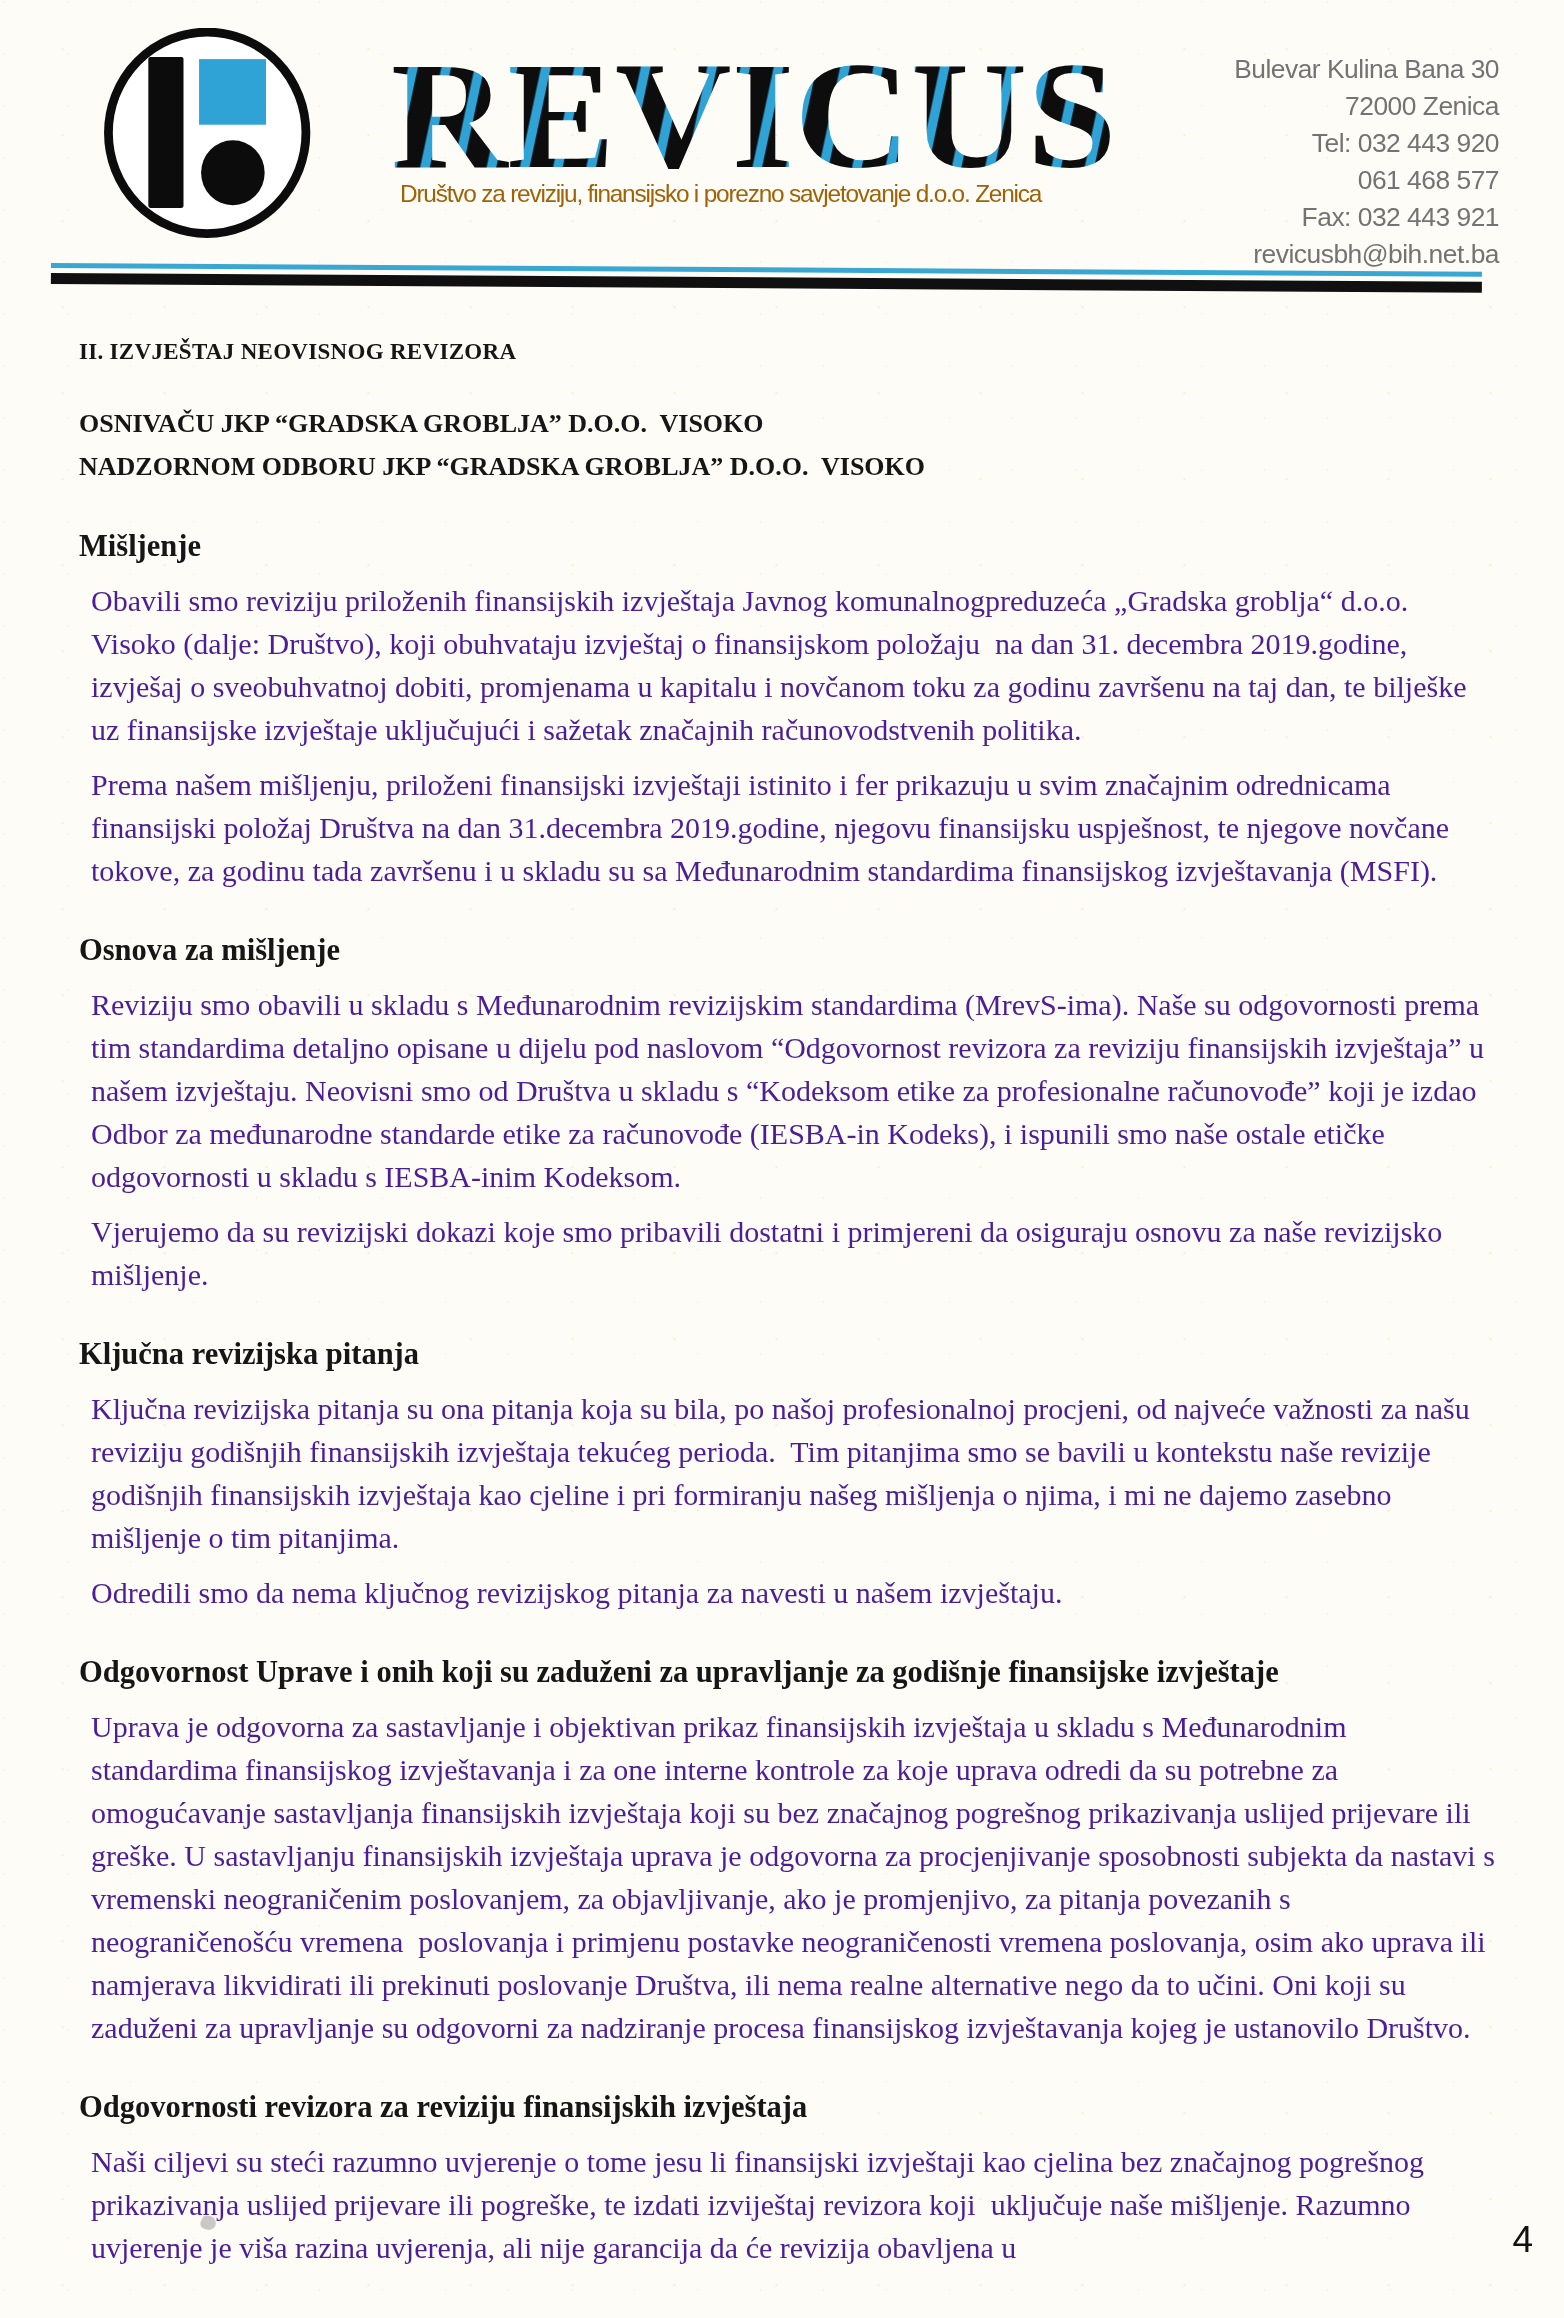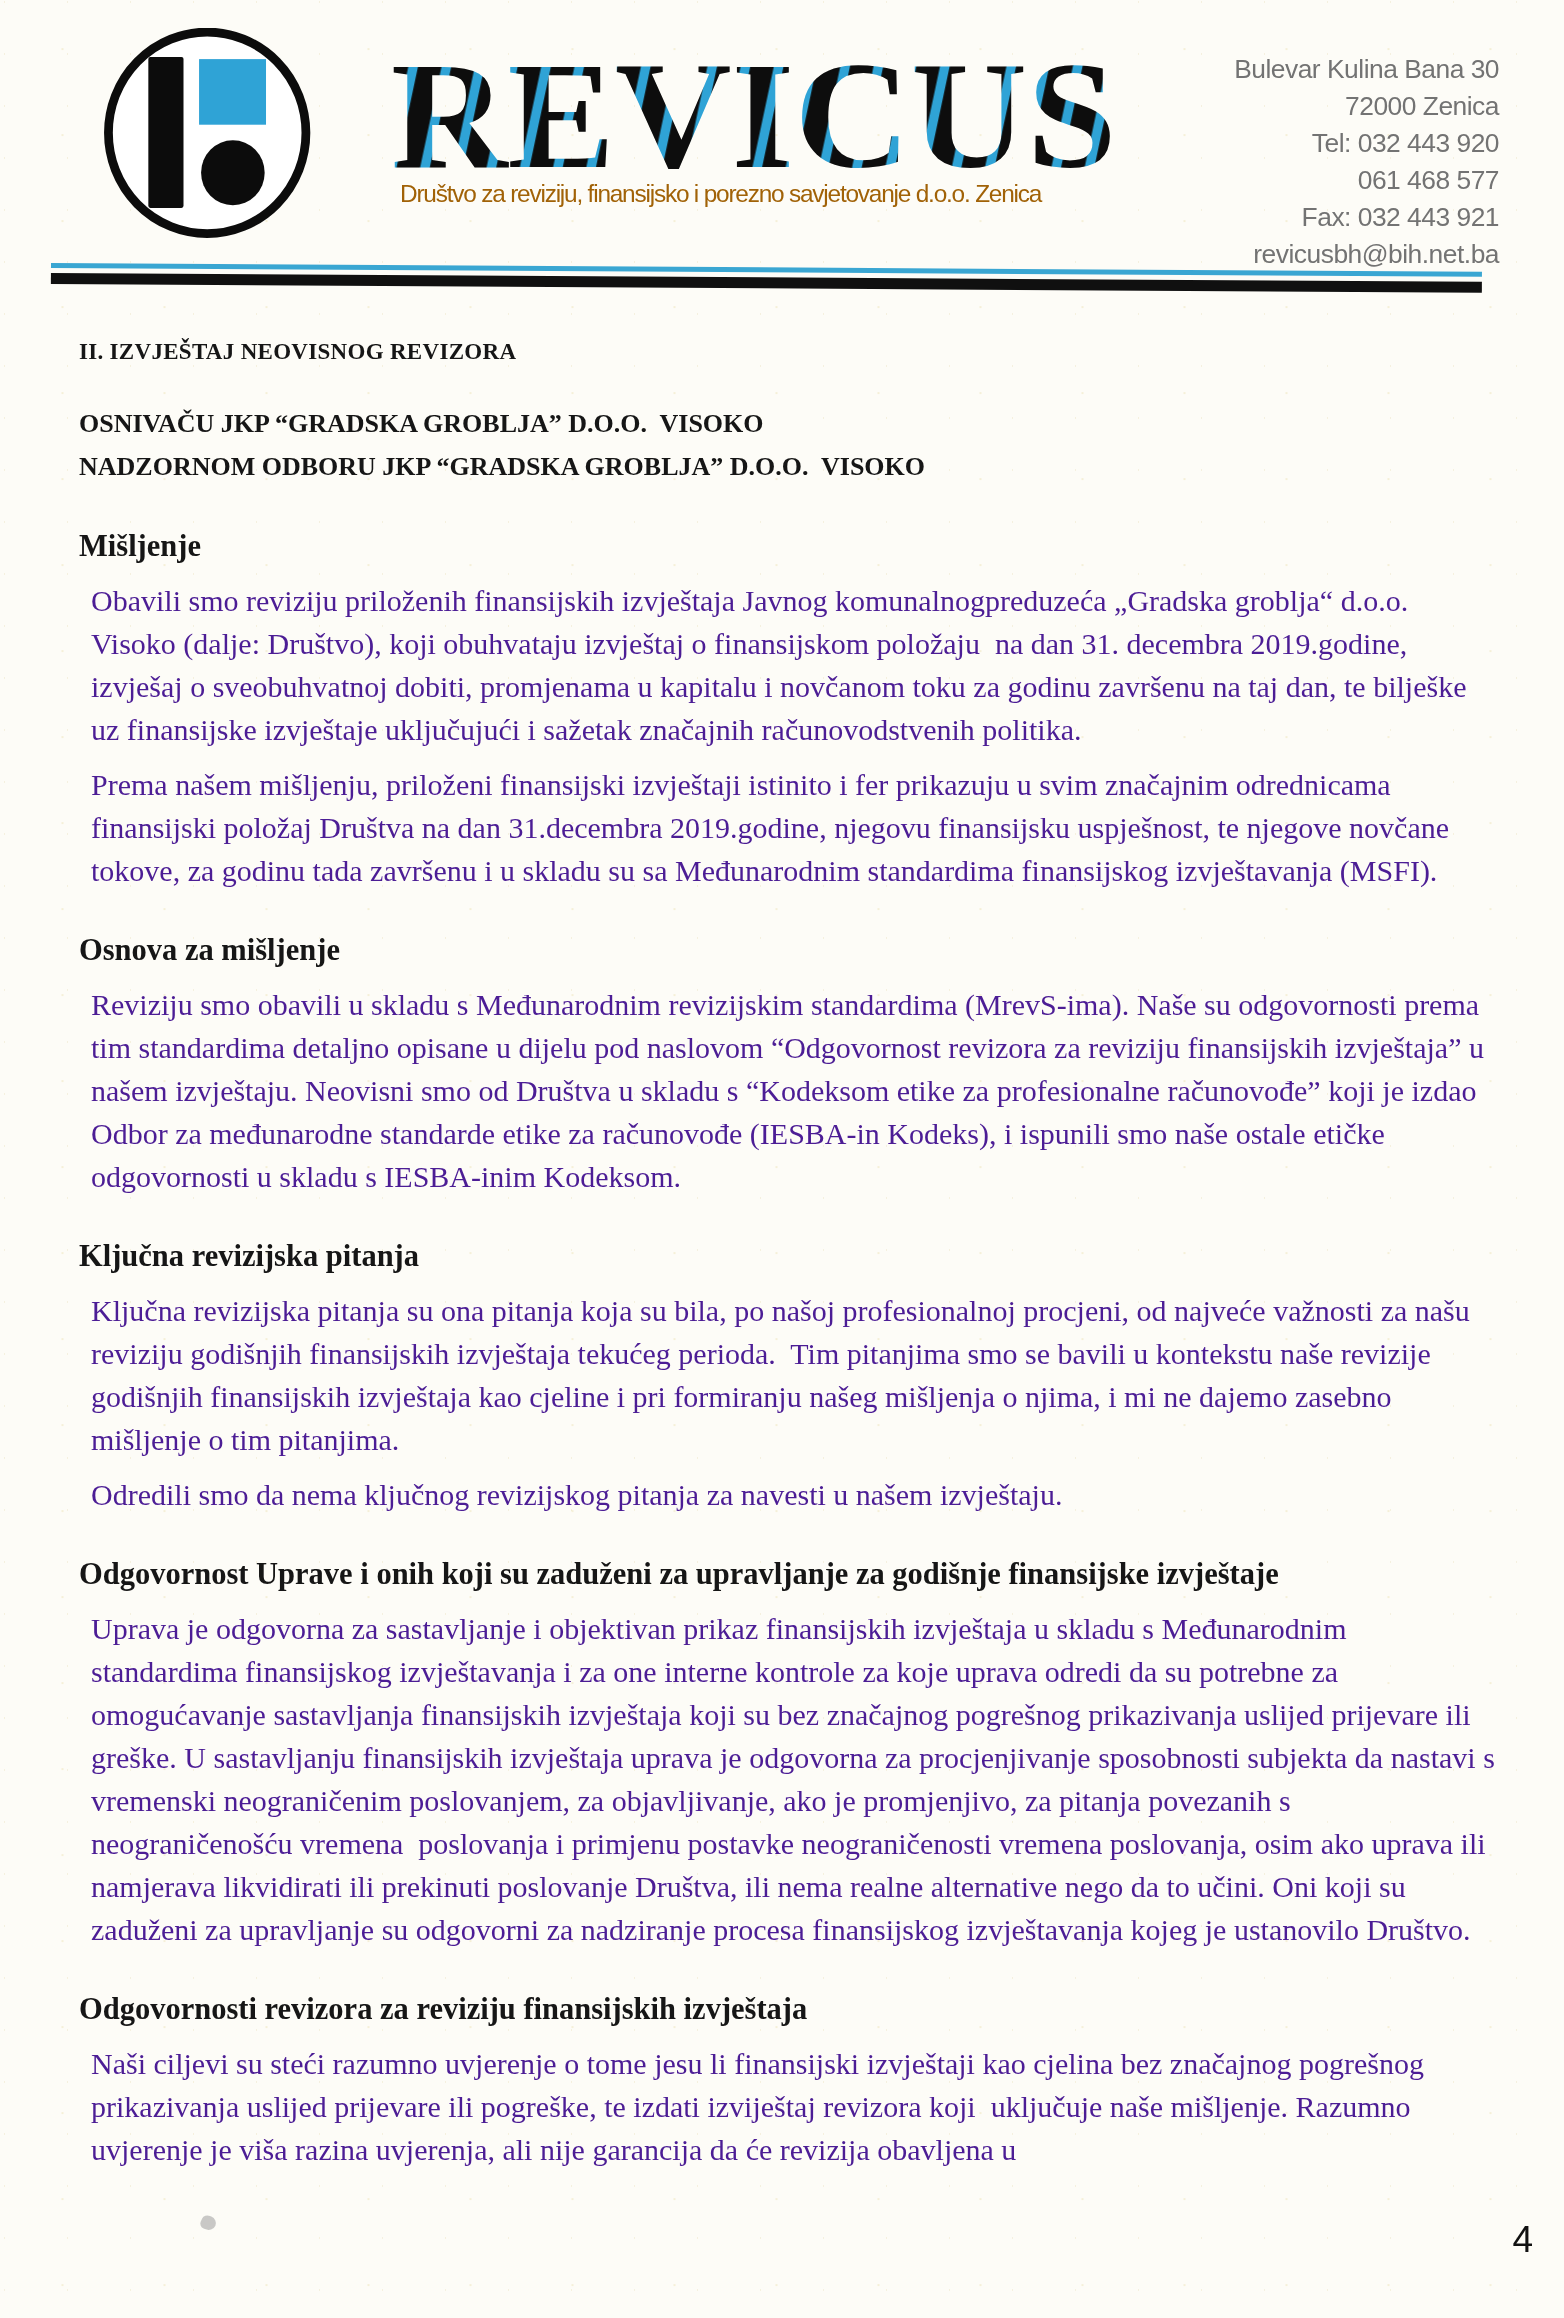--- a/index.html
+++ b/index.html
@@ -131,20 +131,21 @@
 
     <div class="section">
       <h3 class="section-heading">Mišljenje</h3>
       <p class="paragraph">Obavili smo reviziju priloženih finansijskih izvještaja Javnog komunalnogpreduzeća „Gradska groblja“ d.o.o. Visoko (dalje: Društvo), koji obuhvataju izvještaj o finansijskom položaju  na dan 31. decembra 2019.godine, izvješaj o sveobuhvatnoj dobiti, promjenama u kapitalu i novčanom toku za godinu završenu na taj dan, te bilješke uz finansijske izvještaje uključujući i sažetak značajnih računovodstvenih politika.</p>
       <p class="paragraph">Prema našem mišljenju, priloženi finansijski izvještaji istinito i fer prikazuju u svim značajnim odrednicama finansijski položaj Društva na dan 31.decembra 2019.godine, njegovu finansijsku uspješnost, te njegove novčane tokove, za godinu tada završenu i u skladu su sa Međunarodnim standardima finansijskog izvještavanja (MSFI).</p>
     </div>
 
     <div class="section">
       <h3 class="section-heading">Osnova za mišljenje</h3>
       <p class="paragraph">Reviziju smo obavili u skladu s Međunarodnim revizijskim standardima (MrevS-ima). Naše su odgovornosti prema tim standardima detaljno opisane u dijelu pod naslovom “Odgovornost revizora za reviziju finansijskih izvještaja” u našem izvještaju. Neovisni smo od Društva u skladu s “Kodeksom etike za profesionalne računovođe” koji je izdao Odbor za međunarodne standarde etike za računovođe (IESBA-in Kodeks), i ispunili smo naše ostale etičke odgovornosti u skladu s IESBA-inim Kodeksom.</p>
+      <p class="paragraph">Vjerujemo da su revizijski dokazi koje smo pribavili dostatni i primjereni da osiguraju osnovu za naše revizijsko mišljenje.</p>
     </div>
 
     <div class="section">
       <h3 class="section-heading">Ključna revizijska pitanja</h3>
       <p class="paragraph">Ključna revizijska pitanja su ona pitanja koja su bila, po našoj profesionalnoj procjeni, od najveće važnosti za našu reviziju godišnjih finansijskih izvještaja tekućeg perioda.  Tim pitanjima smo se bavili u kontekstu naše revizije godišnjih finansijskih izvještaja kao cjeline i pri formiranju našeg mišljenja o njima, i mi ne dajemo zasebno mišljenje o tim pitanjima.</p>
       <p class="paragraph">Odredili smo da nema ključnog revizijskog pitanja za navesti u našem izvještaju.</p>
     </div>
 
     <div class="section">
       <h3 class="section-heading">Odgovornost Uprave i onih koji su zaduženi za upravljanje za godišnje finansijske izvještaje</h3>

